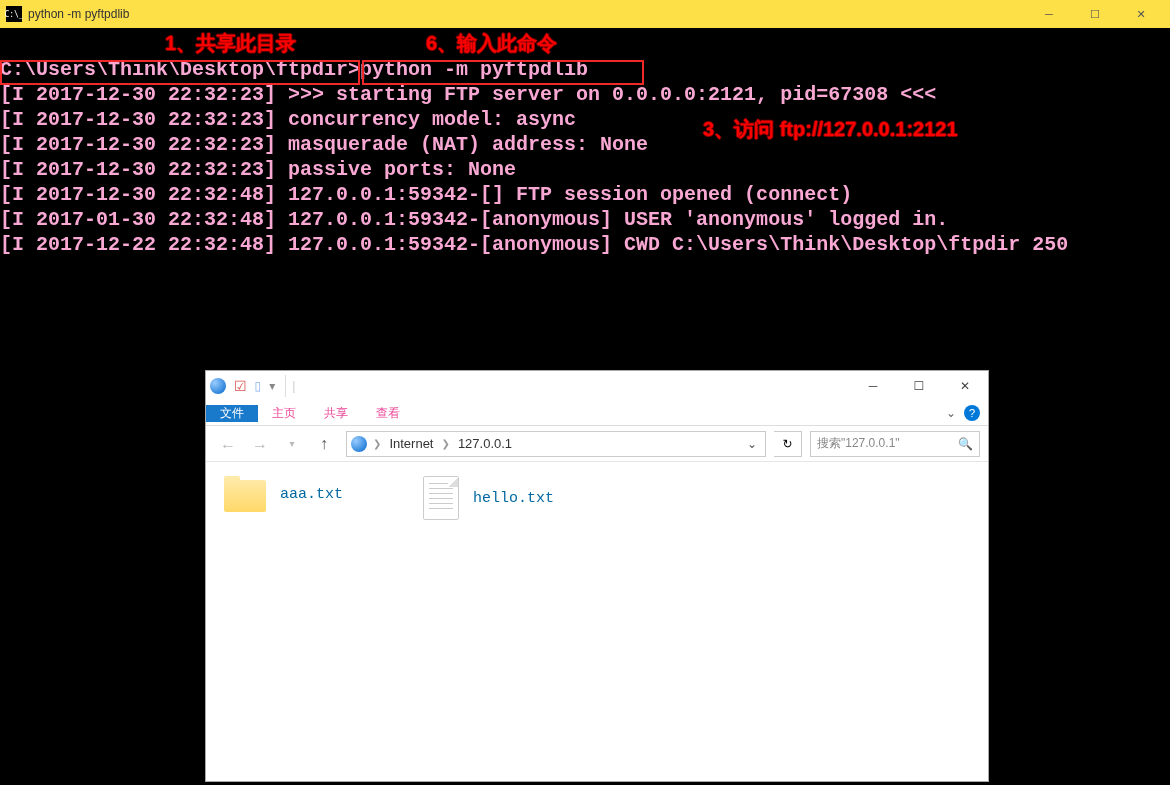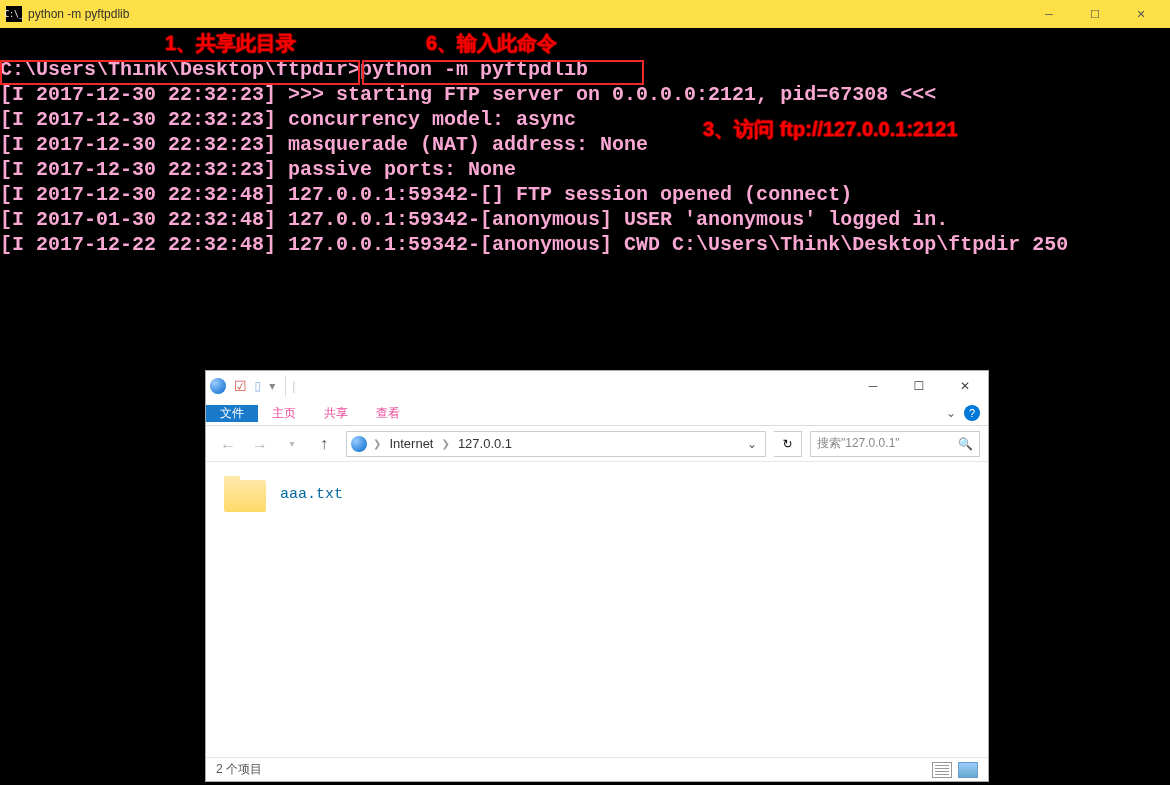--- a/index.html
+++ b/index.html
@@ -137,22 +137,19 @@
       <span>搜索"127.0.0.1"</span>
       <span class="mag">🔍</span>
     </div>
   </div>
 
   <div class="file-area">
     <div class="file-item">
       <div class="folder-icn"></div>
       <span class="file-label">aaa.txt</span>
     </div>
+    <div class="file-item">
+      <div class="txt-icn"></div>
+      <span class="file-label">hello.txt</span>
+    </div>
   </div>
 
-  <div class="statusbar">
-    <span>2 个项目</span>
-    <div class="view-btns">
-      <div class="view-btn list"></div>
-      <div class="view-btn tiles"></div>
-    </div>
-  </div>
 </div>
 
 </body></html>

